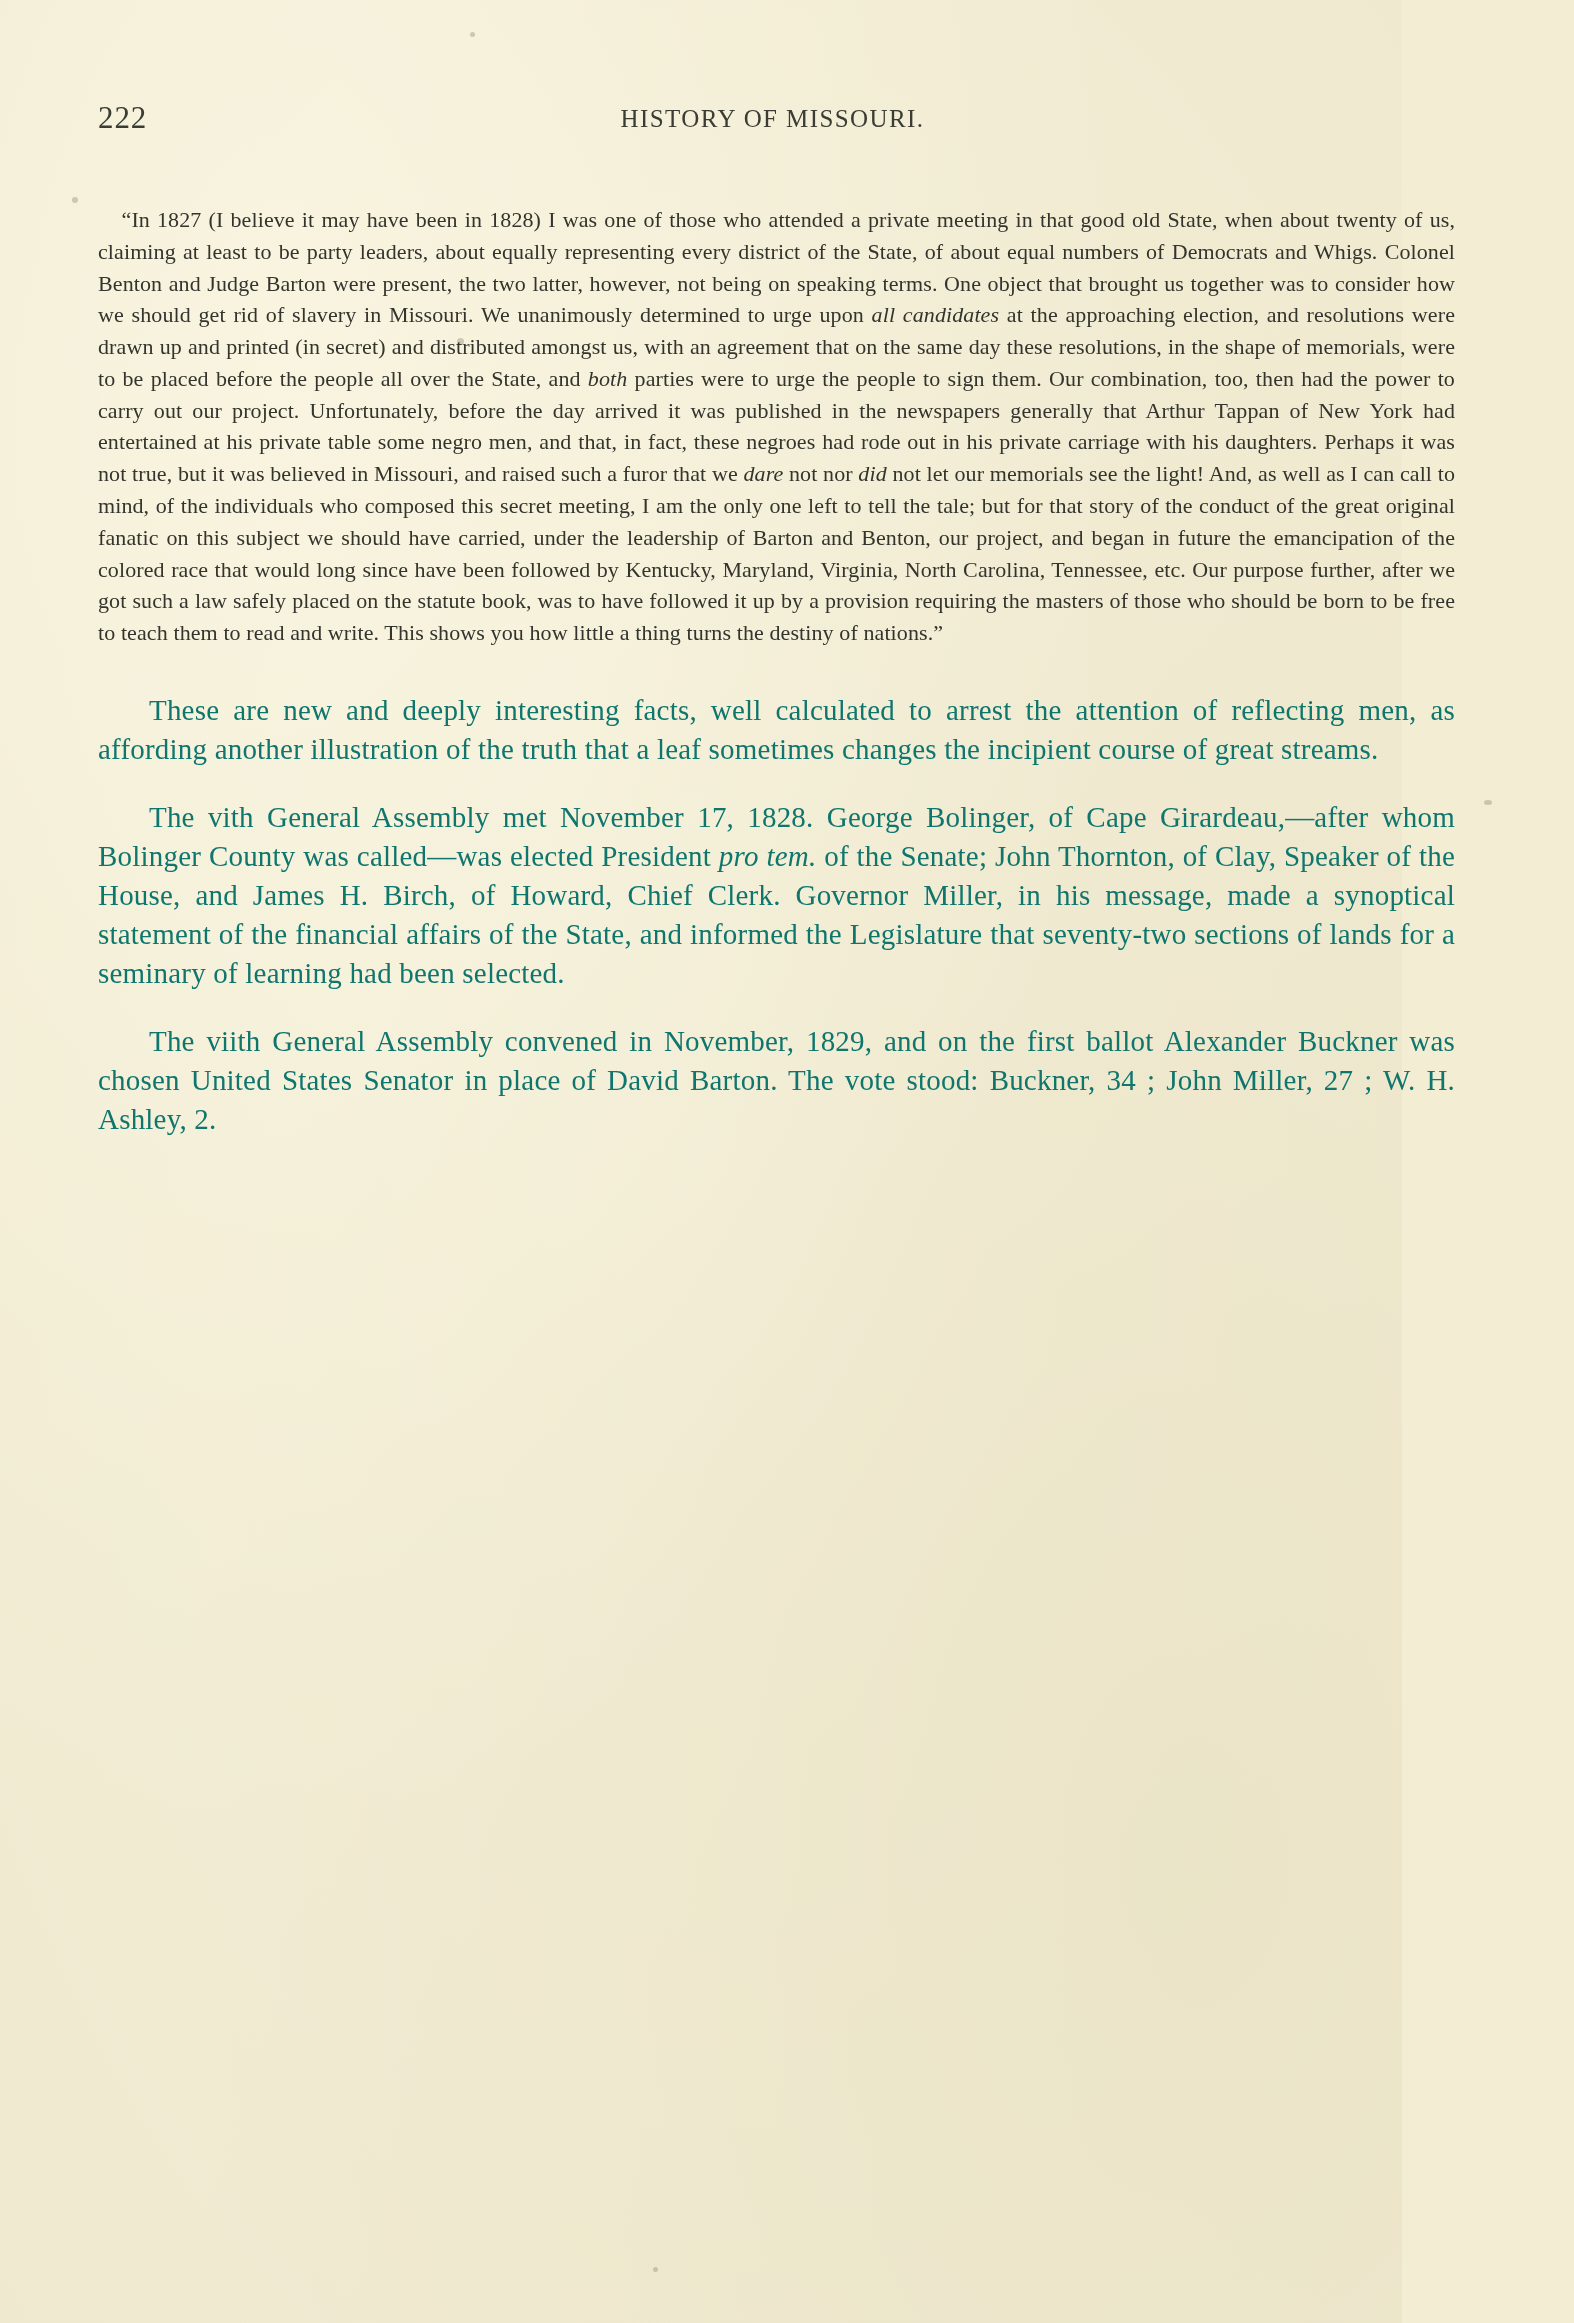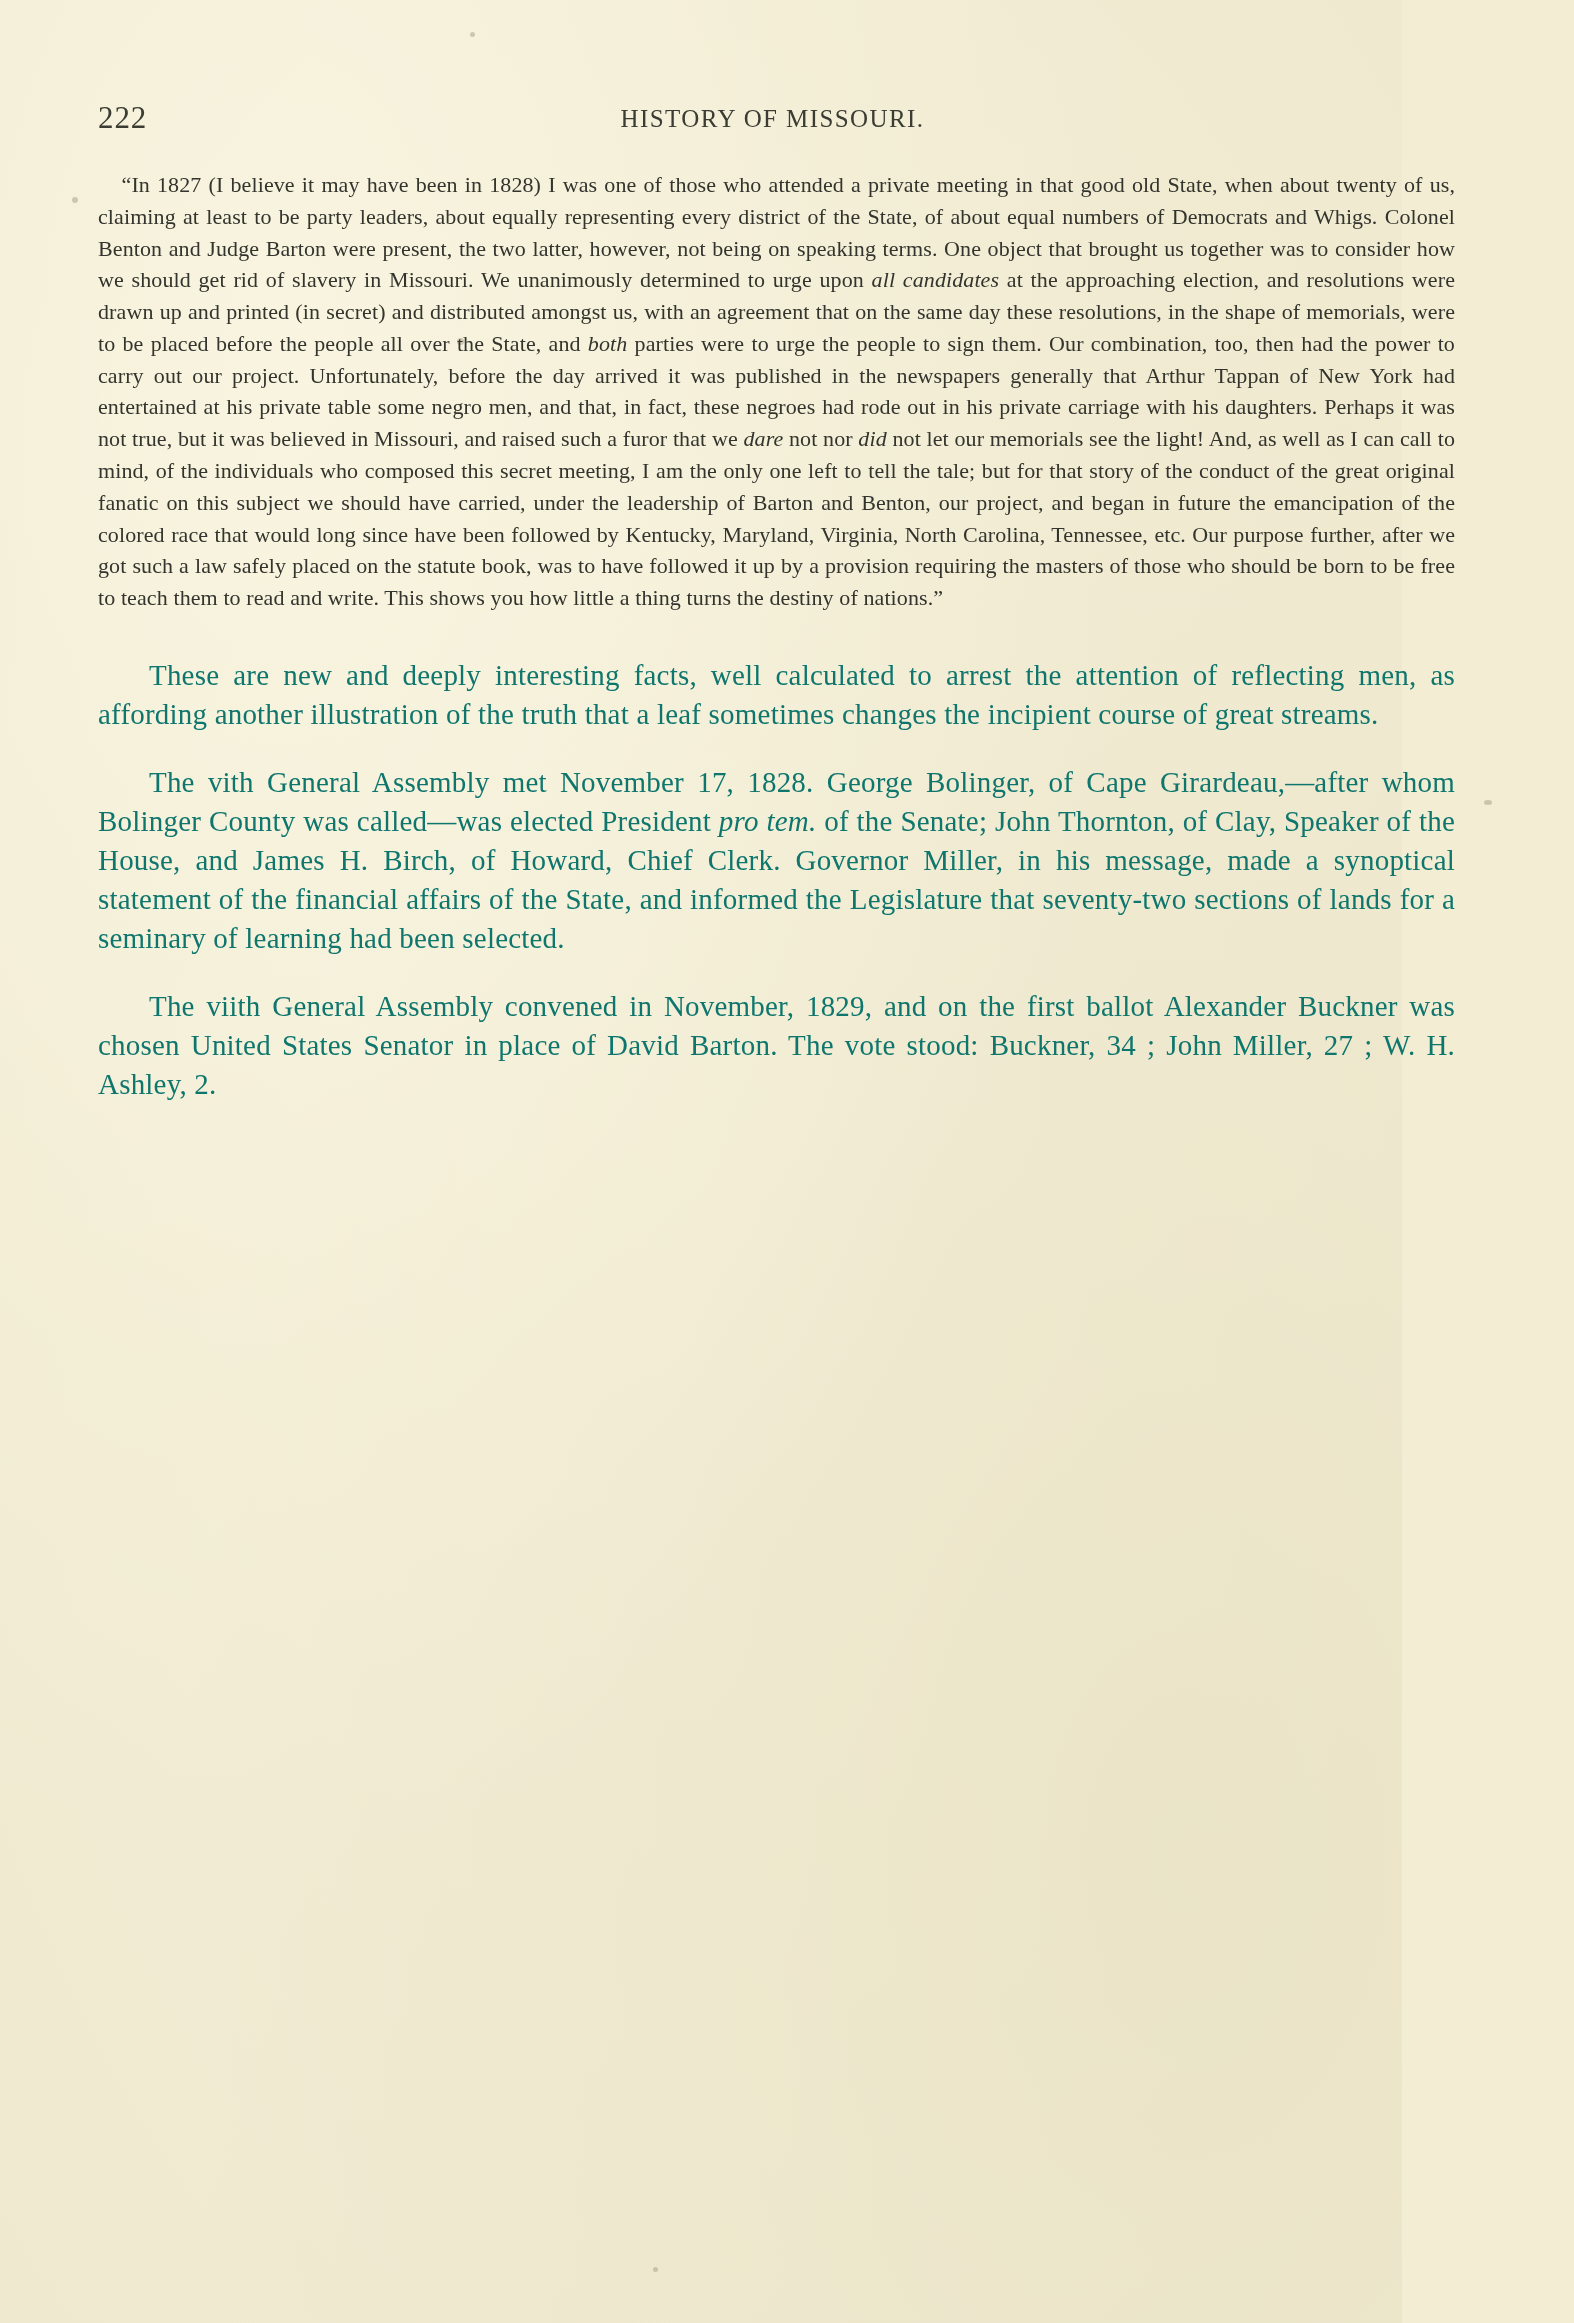--- a/index.html
+++ b/index.html
@@ -72,21 +72,21 @@
   .lead-para {
     margin-top: 31px;
     font-size: 29px;
     line-height: 1.33;
     text-align: justify;
     letter-spacing: 0.2px;
     color: #35362e;
   }
 
   .quote-block {
-    margin-top: 15px;
+    margin-top: 50px;
     font-size: 22px;
     line-height: 1.445;
     text-align: justify;
     color: #33342d;
     letter-spacing: 0.1px;
   }
   .quote-block .indent-first {
     display: inline-block;
     width: 23.5px;
   }

